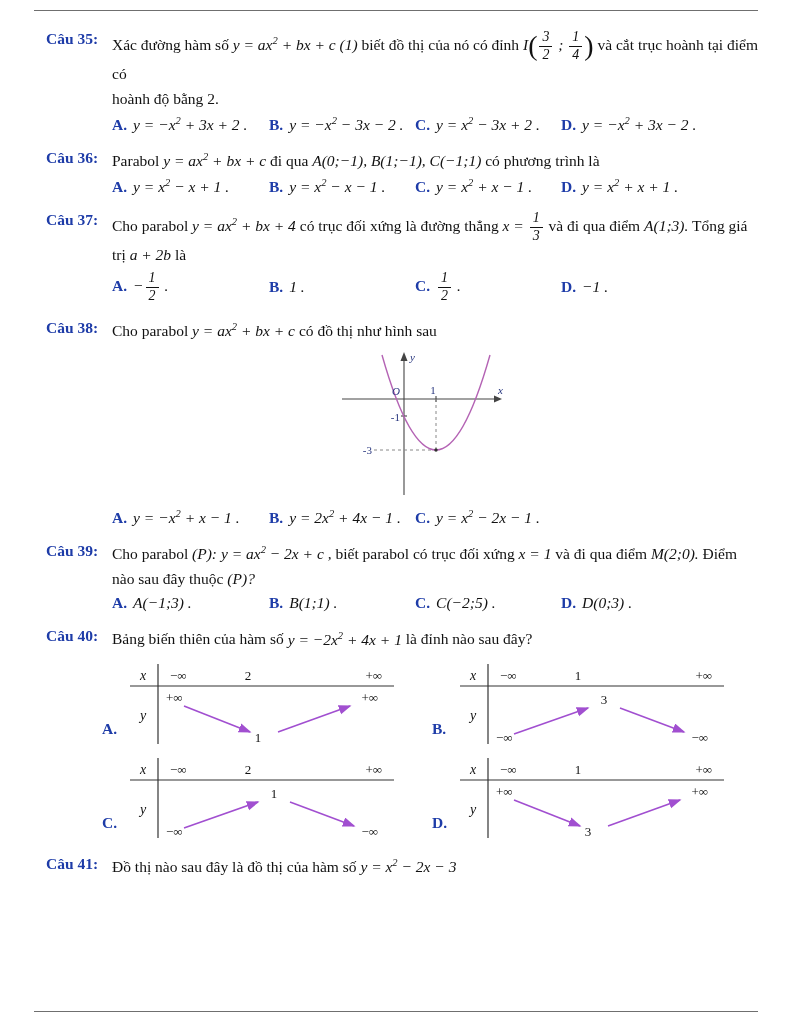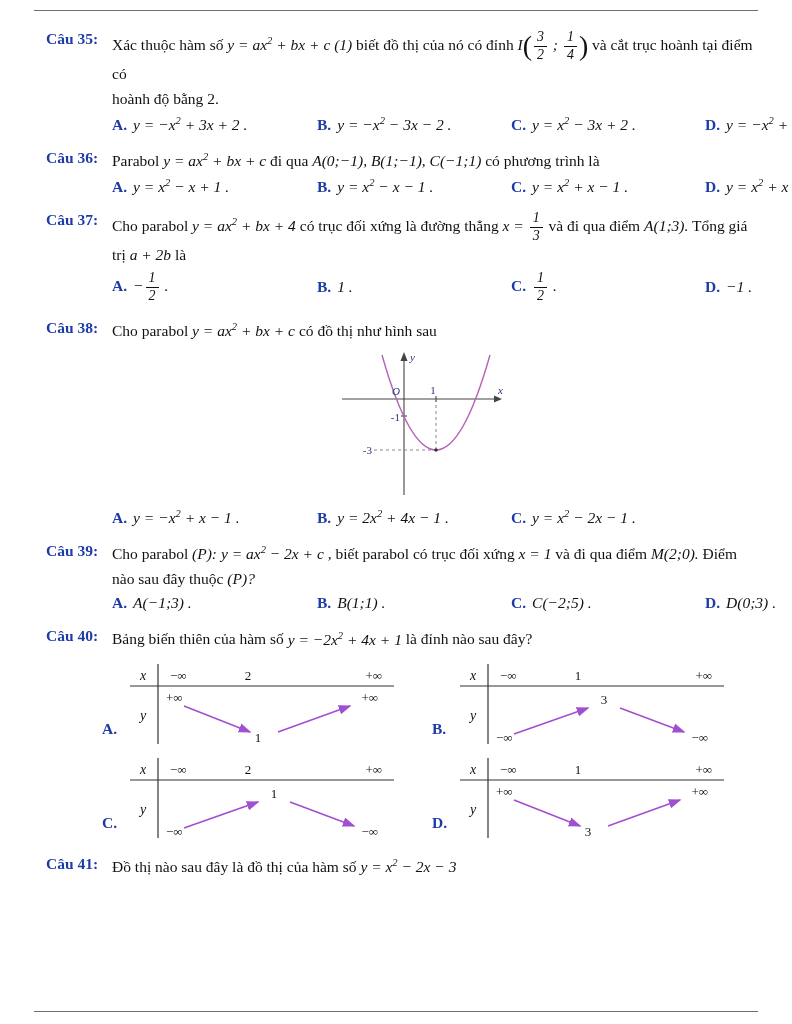--- a/index.html
+++ b/index.html
@@ -23,21 +23,21 @@
   .q-row{display:flex;}
   .q-label{flex:0 0 66px;font-weight:700;color:var(--accent_blue);}
   .q-text{flex:1;line-height:1.6;}
   .math{font-style:italic;}
   .math sup{font-size:0.68em;font-style:italic;}
   .frac{display:inline-flex;flex-direction:column;align-items:center;vertical-align:middle;
         line-height:1.05;font-size:0.9em;margin:0 2px;font-style:italic;}
   .frac .fn{border-bottom:1px solid #111;padding:0 3px 1px;}
   .frac .fd{padding-top:1px;}
   .bigp{font-size:1.8em;font-style:normal;vertical-align:middle;line-height:0;}
-  .opts{display:grid;grid-template-columns:157px 146px 146px auto;margin:3px 0 0 66px;align-items:center;gap:48px;}
+  .opts{display:grid;grid-template-columns:157px 146px 146px auto;margin:3px 0 0 66px;align-items:center;}
   .opt{white-space:nowrap;}
   .opt .ol{font-weight:700;color:var(--accent_blue);margin-right:6px;font-style:normal;}
   .graph-wrap{margin:4px 0 4px 280px;}
   .caption{margin:2px 0 8px 66px;}
   .vt-grid{display:grid;grid-template-columns:330px 330px;margin:10px 0 0 56px;row-gap:10px;}
   .vt-cell{display:flex;align-items:flex-end;}
   .vt-letter{font-weight:700;color:var(--accent_blue);width:26px;padding-bottom:8px;}
   svg text{font-family:"Liberation Serif",serif;}
   .tline{stroke:#333;stroke-width:1.2;}
   .tlab{font-style:italic;font-size:14px;fill:#111;}
@@ -56,21 +56,21 @@
 <div class="page">
   <div class="rule top"></div>
   <div class="rule bottom"></div>
 
   <div class="content">
 
     <section class="question">
       <div class="q-row">
         <span class="q-label">Câu 35:</span>
         <div class="q-text">
-          <span>Xác thuộc hàm số</span>
+          <span>Xác đường hàm số</span>
           <span class="math">y = ax<sup>2</sup> + bx + c (1)</span>
           <span>biết đồ thị của nó có đỉnh</span>
           <span class="math">I<span class="bigp">(</span><span class="frac">
                 <span class="fn">3</span>
                 <span class="fd">2</span>
               </span> ; <span class="frac">
                 <span class="fn">1</span>
                 <span class="fd">4</span>
               </span><span class="bigp">)</span></span>
           <span>và cắt trục hoành tại điểm có</span>

